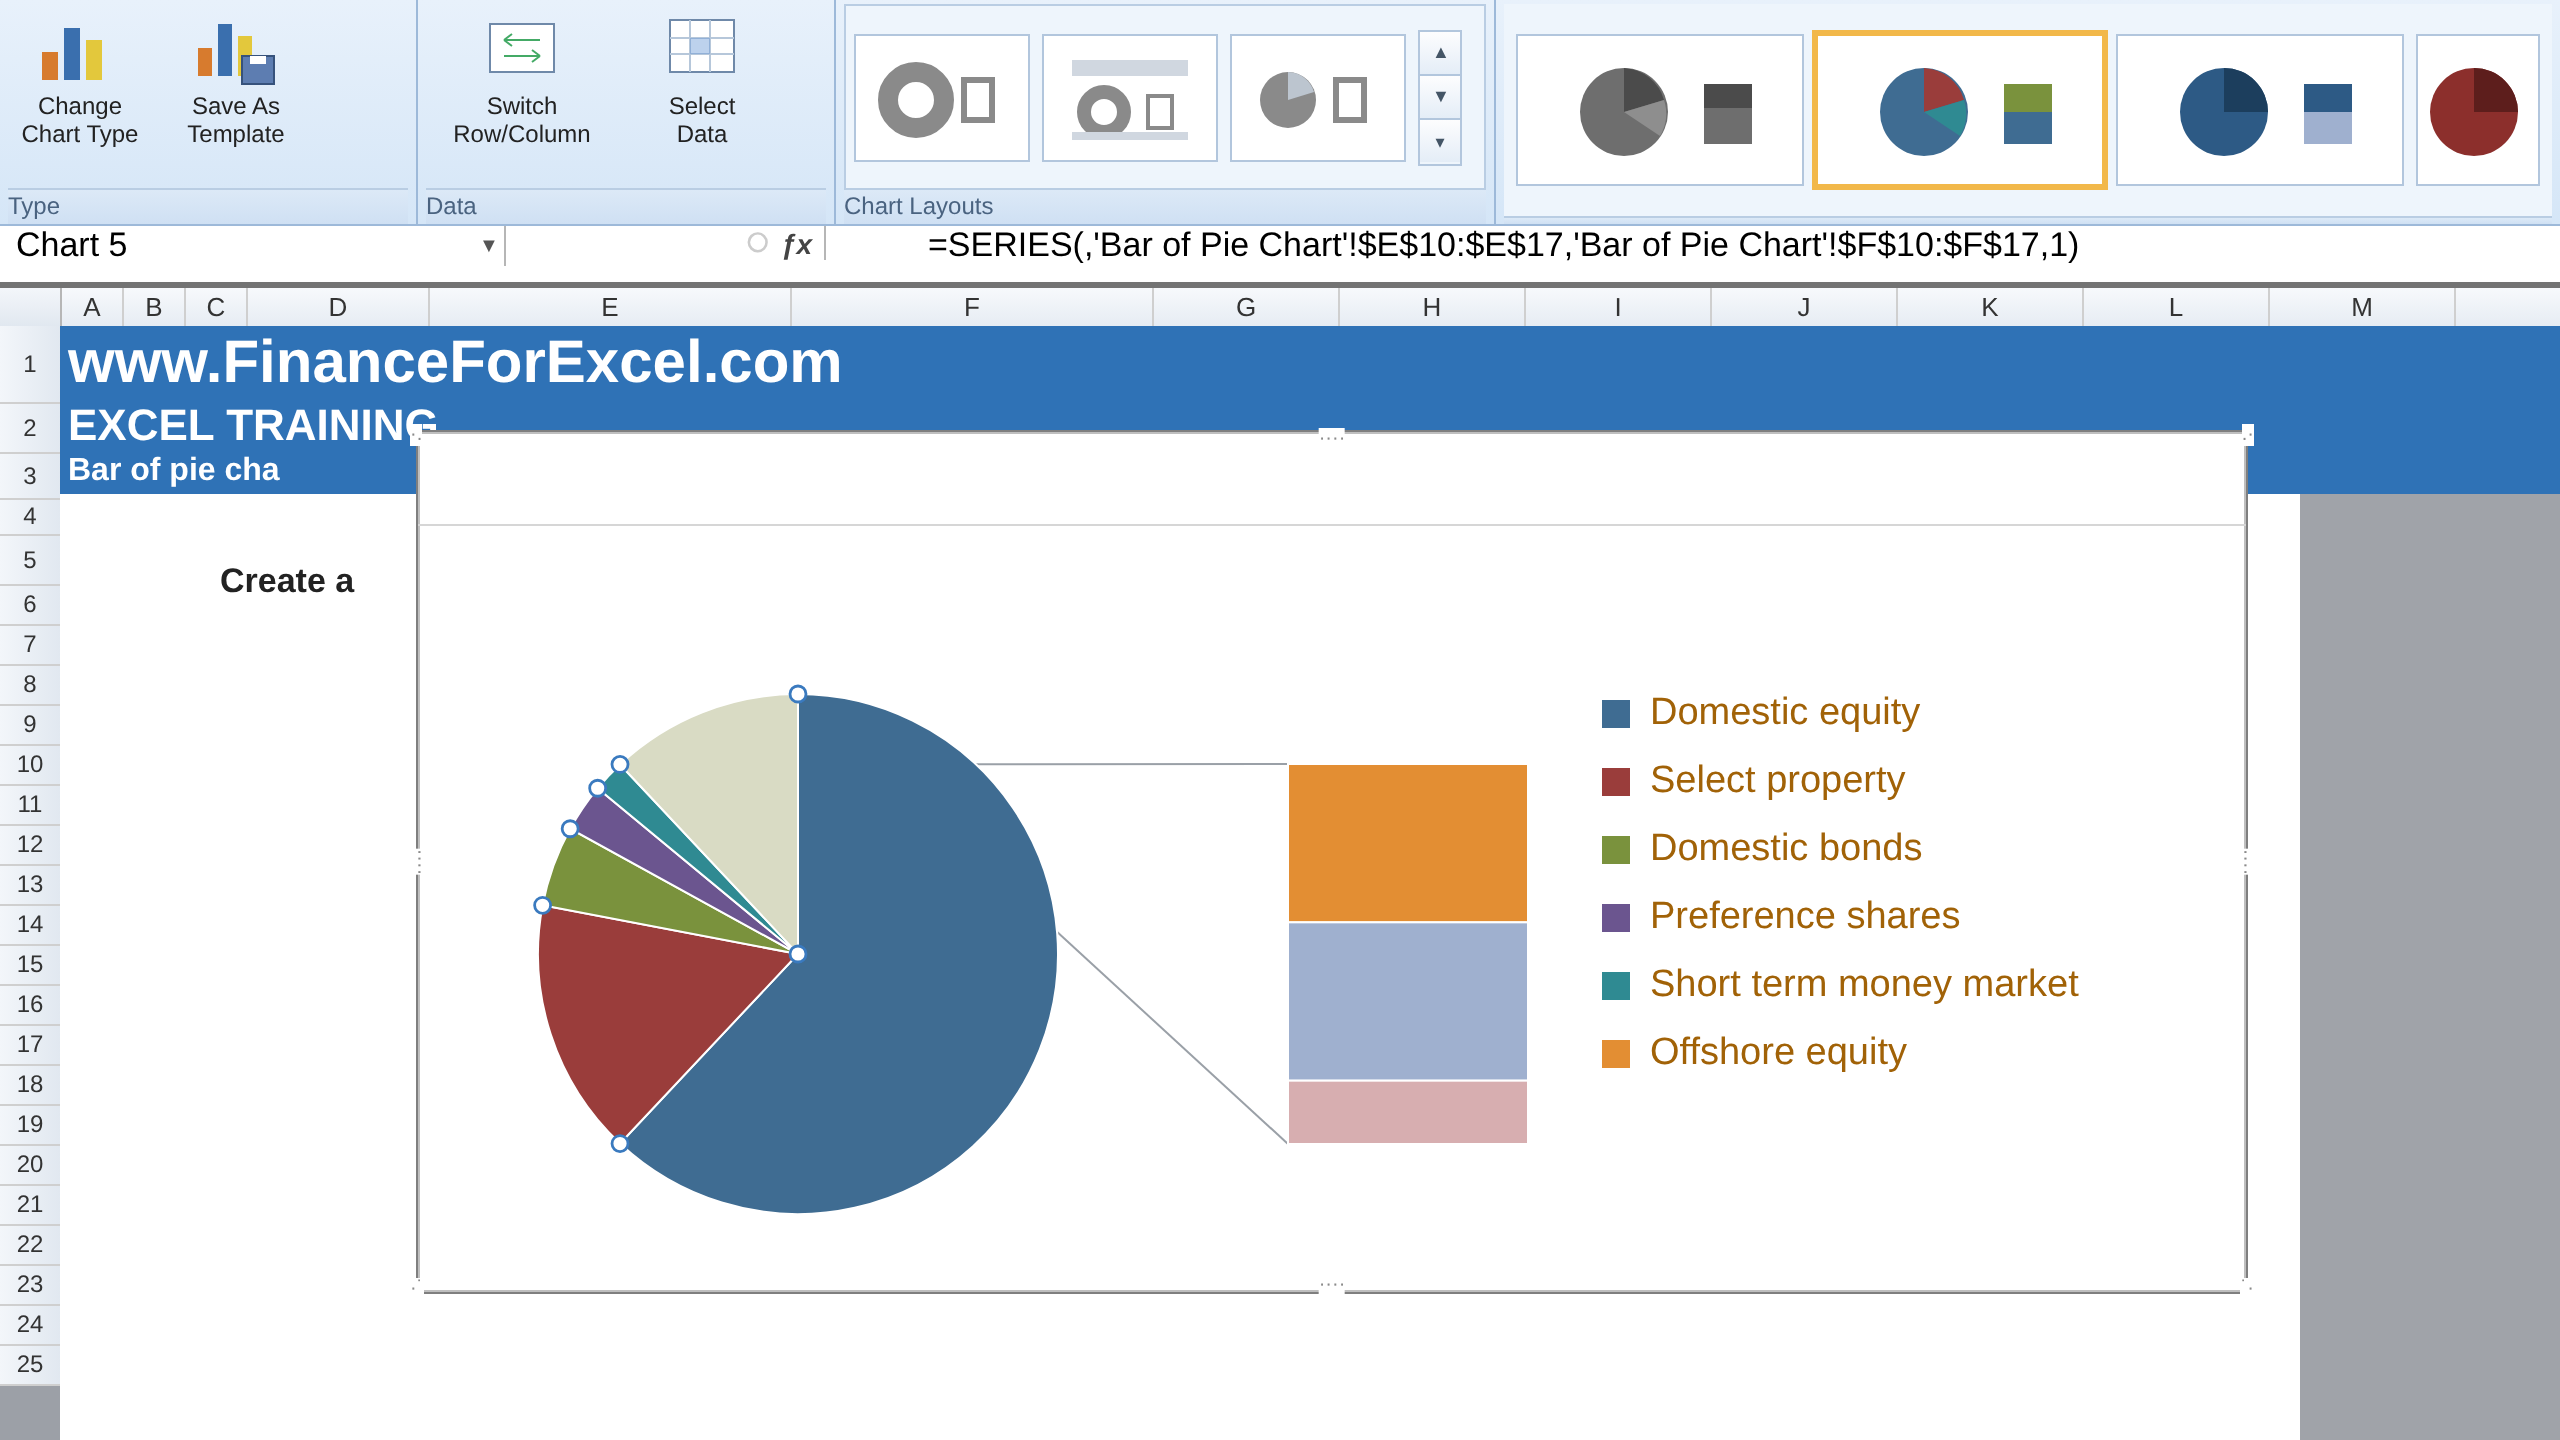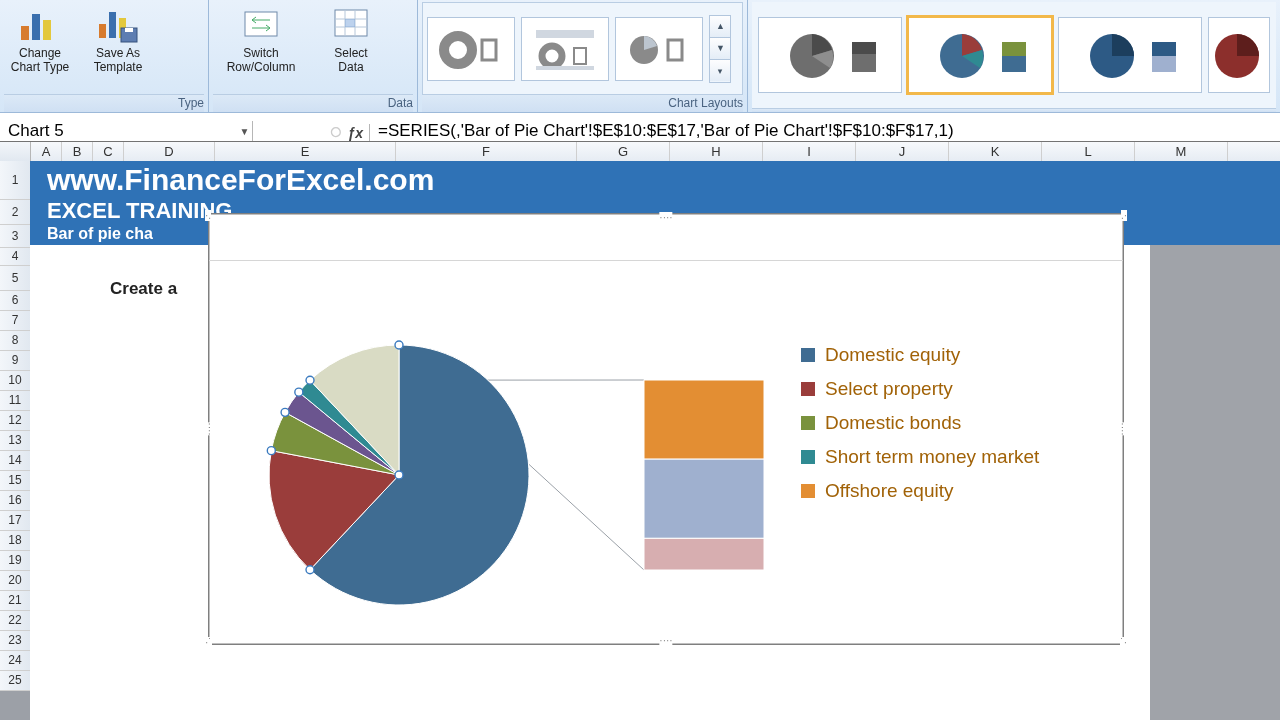--- a/index.html
+++ b/index.html
@@ -26,21 +26,21 @@
     border-right: 1px solid #9db9d9;
     padding: 2px 4px 0 4px;
   }
   .group .group-body {
     flex: 1;
     display: flex;
     align-items: flex-start;
     gap: 6px;
   }
   .group .group-label {
-    text-align: right;
+    text-align: left;
     font-size: 12px;
     color: #4a6380;
     padding: 1px 0 2px 0;
     background: linear-gradient(#dce9f7,#cfe0f3);
     border-top: 1px solid #b9cde3;
   }
   .bigbtn {
     display: flex;
     flex-direction: column;
     align-items: center;
@@ -125,24 +125,25 @@
     cursor: pointer;
   }
   .style-thumb.selected {
     outline: 3px solid #f2b84a;
     outline-offset: -1px;
   }
 
   
   .formula-row {
     display: flex;
-    align-items: flex-end;
+    align-items: flex-start;
     height: 28px;
-    border-bottom: 1px solid #737373;
-    background: #fff;
+    border-bottom: 3px solid #737373;
+    background: #fff;
+    gap: 43px;
   }
   .name-box {
     width: 252px;
     display: flex;
     align-items: center;
     border-right: 1px solid #b6b6b6;
     background: #fff;
   }
   .name-box input {
     border: none;
@@ -241,21 +242,21 @@
 
   .blue-row {
     position: absolute;
     left: 0;
     height: 38px;
     right: 0;
     background: #2f72b6;
     color: #fff;
     font-size: 30px;
     font-weight: bold;
-    padding-left: 17px;
+    padding-left: 4px;
     display: flex;
     align-items: center;
   }
   .blue-row.small { height: 24px; font-size: 22px; }
   .blue-row.tiny  { height: 22px; font-size: 16px; font-weight: bold; }
   .plain-row {
     position: absolute;
     left: 80px;
     font-size: 17px;
     font-weight: bold;
@@ -569,20 +570,24 @@
             </div>
             <div>
               <span class="sw" style="background:#9a3d3b"></span>
               <span>Select property</span>
             </div>
             <div>
               <span class="sw" style="background:#7a923d"></span>
               <span>Domestic bonds</span>
             </div>
             <div>
+              <span class="sw" style="background:#6b558f"></span>
+              <span>Preference shares</span>
+            </div>
+            <div>
               <span class="sw" style="background:#2f8a92"></span>
               <span>Short term money market</span>
             </div>
             <div>
               <span class="sw" style="background:#e38e33"></span>
               <span>Offshore equity</span>
             </div>
           </div>
       </div>
     </div>

